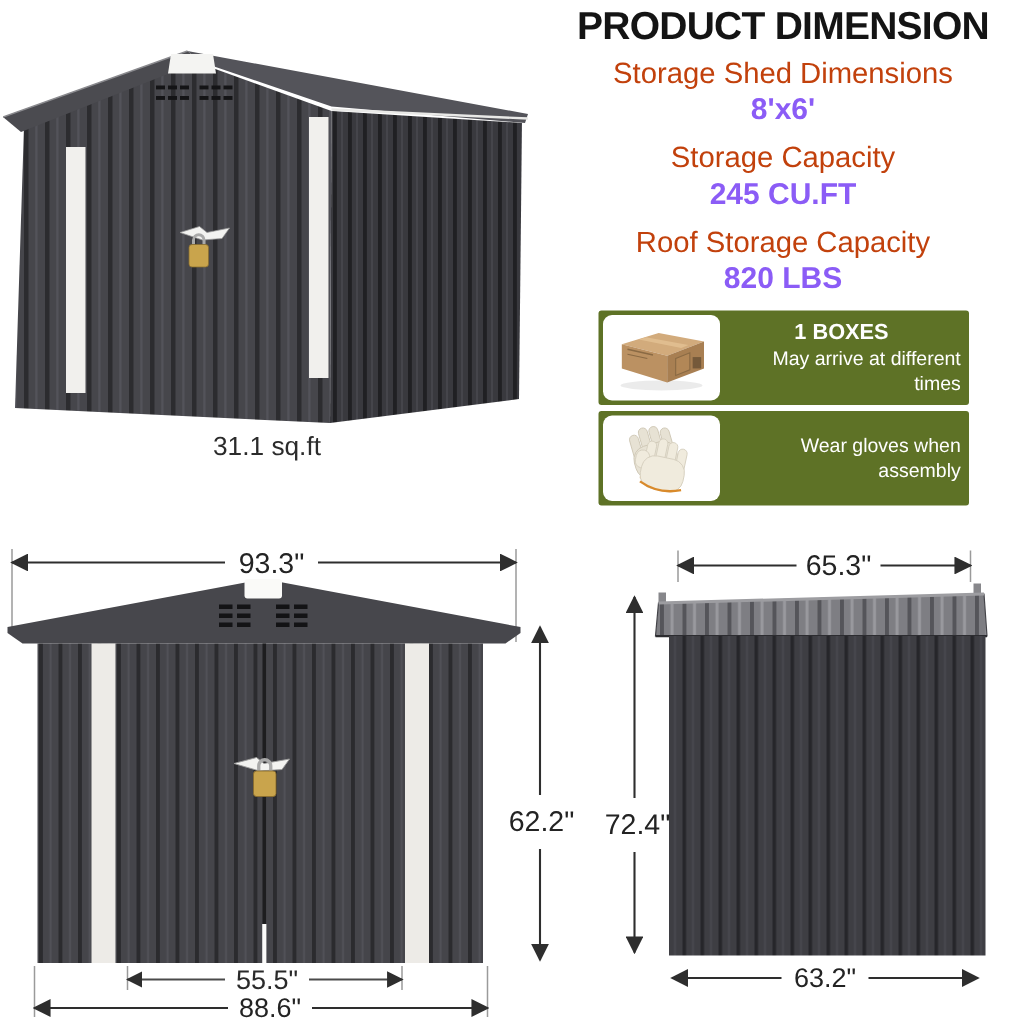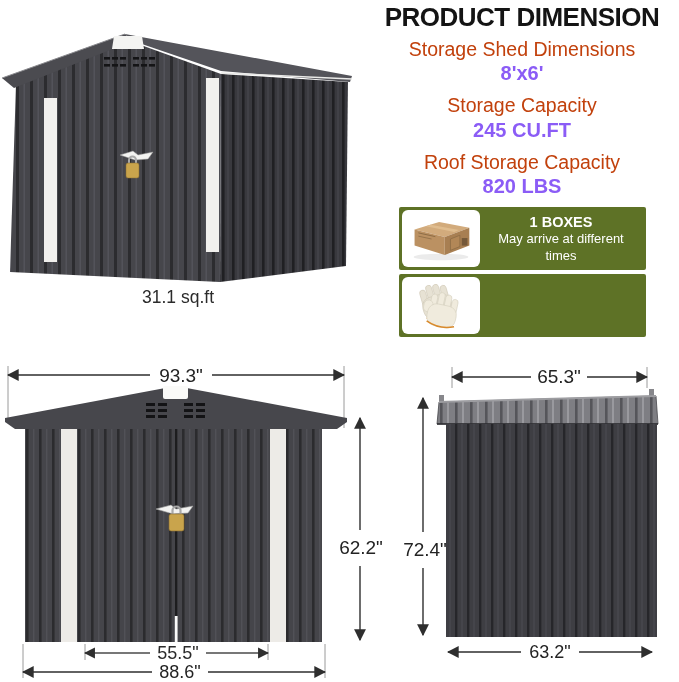--- a/index.html
+++ b/index.html
@@ -28,21 +28,21 @@
   }
   .card-img {
     width:78px; background:#ffffff; border-radius:6px; display:flex;
     align-items:center; justify-content:center; flex:none;
   }
   .card-text {
     flex:1; display:flex; flex-direction:column; justify-content:center;
     color:#ffffff; padding:0 2px;
   }
   .card-title { font-size:14.5px; font-weight:700; line-height:1.25; }
-  .card-sub { font-size:13px; line-height:1.25; }
+  .card-sub { font-size:13px; line-height:1.25;text-align:right; }
 
   
   .front-view { position:absolute; left:0; top:358px; width:392px; height:324px; }
   .side-view  { position:absolute; left:395px; top:358px; width:284px; height:312px; }
 </style>
 </head>
 <body>
 
 <div class="canvas">
 
@@ -148,20 +148,21 @@
             <rect x="23" y="3" width="6" height="20" rx="3" fill="#f0ebdd" stroke="#d6d0bf" stroke-width="0.6"></rect>
             <rect x="30" y="4" width="6" height="19" rx="3" fill="#f0ebdd" stroke="#d6d0bf" stroke-width="0.6"></rect>
             <rect x="37" y="7" width="6" height="16" rx="3" fill="#f0ebdd" stroke="#d6d0bf" stroke-width="0.6"></rect>
             <rect x="10" y="13" width="9" height="12" rx="4.5" fill="#f0ebdd" stroke="#d6d0bf" stroke-width="0.6"></rect>
             <rect x="15" y="15" width="29" height="22" rx="9" fill="#f0ebdd" stroke="#d6d0bf" stroke-width="0.6"></rect>
             <path d="M16,34 q14,6 28,0" stroke="#d98a2b" stroke-width="1.6" fill="none"></path>
           </g>
         </svg>
       </div>
       <div class="card-text">
+        <div class="card-sub">Wear gloves when assembly</div>
       </div>
     </div>
   </div>
 
   <svg class="front-view" viewBox="0 0 392 324">
     <defs>
       <pattern id="pfW" patternUnits="userSpaceOnUse" width="13" height="10">
         <rect width="13" height="10" fill="#45454a"></rect>
         <rect width="2.6" height="10" fill="#2b2b2e"></rect>
         <rect x="7" width="1.4" height="10" fill="#515157"></rect>

